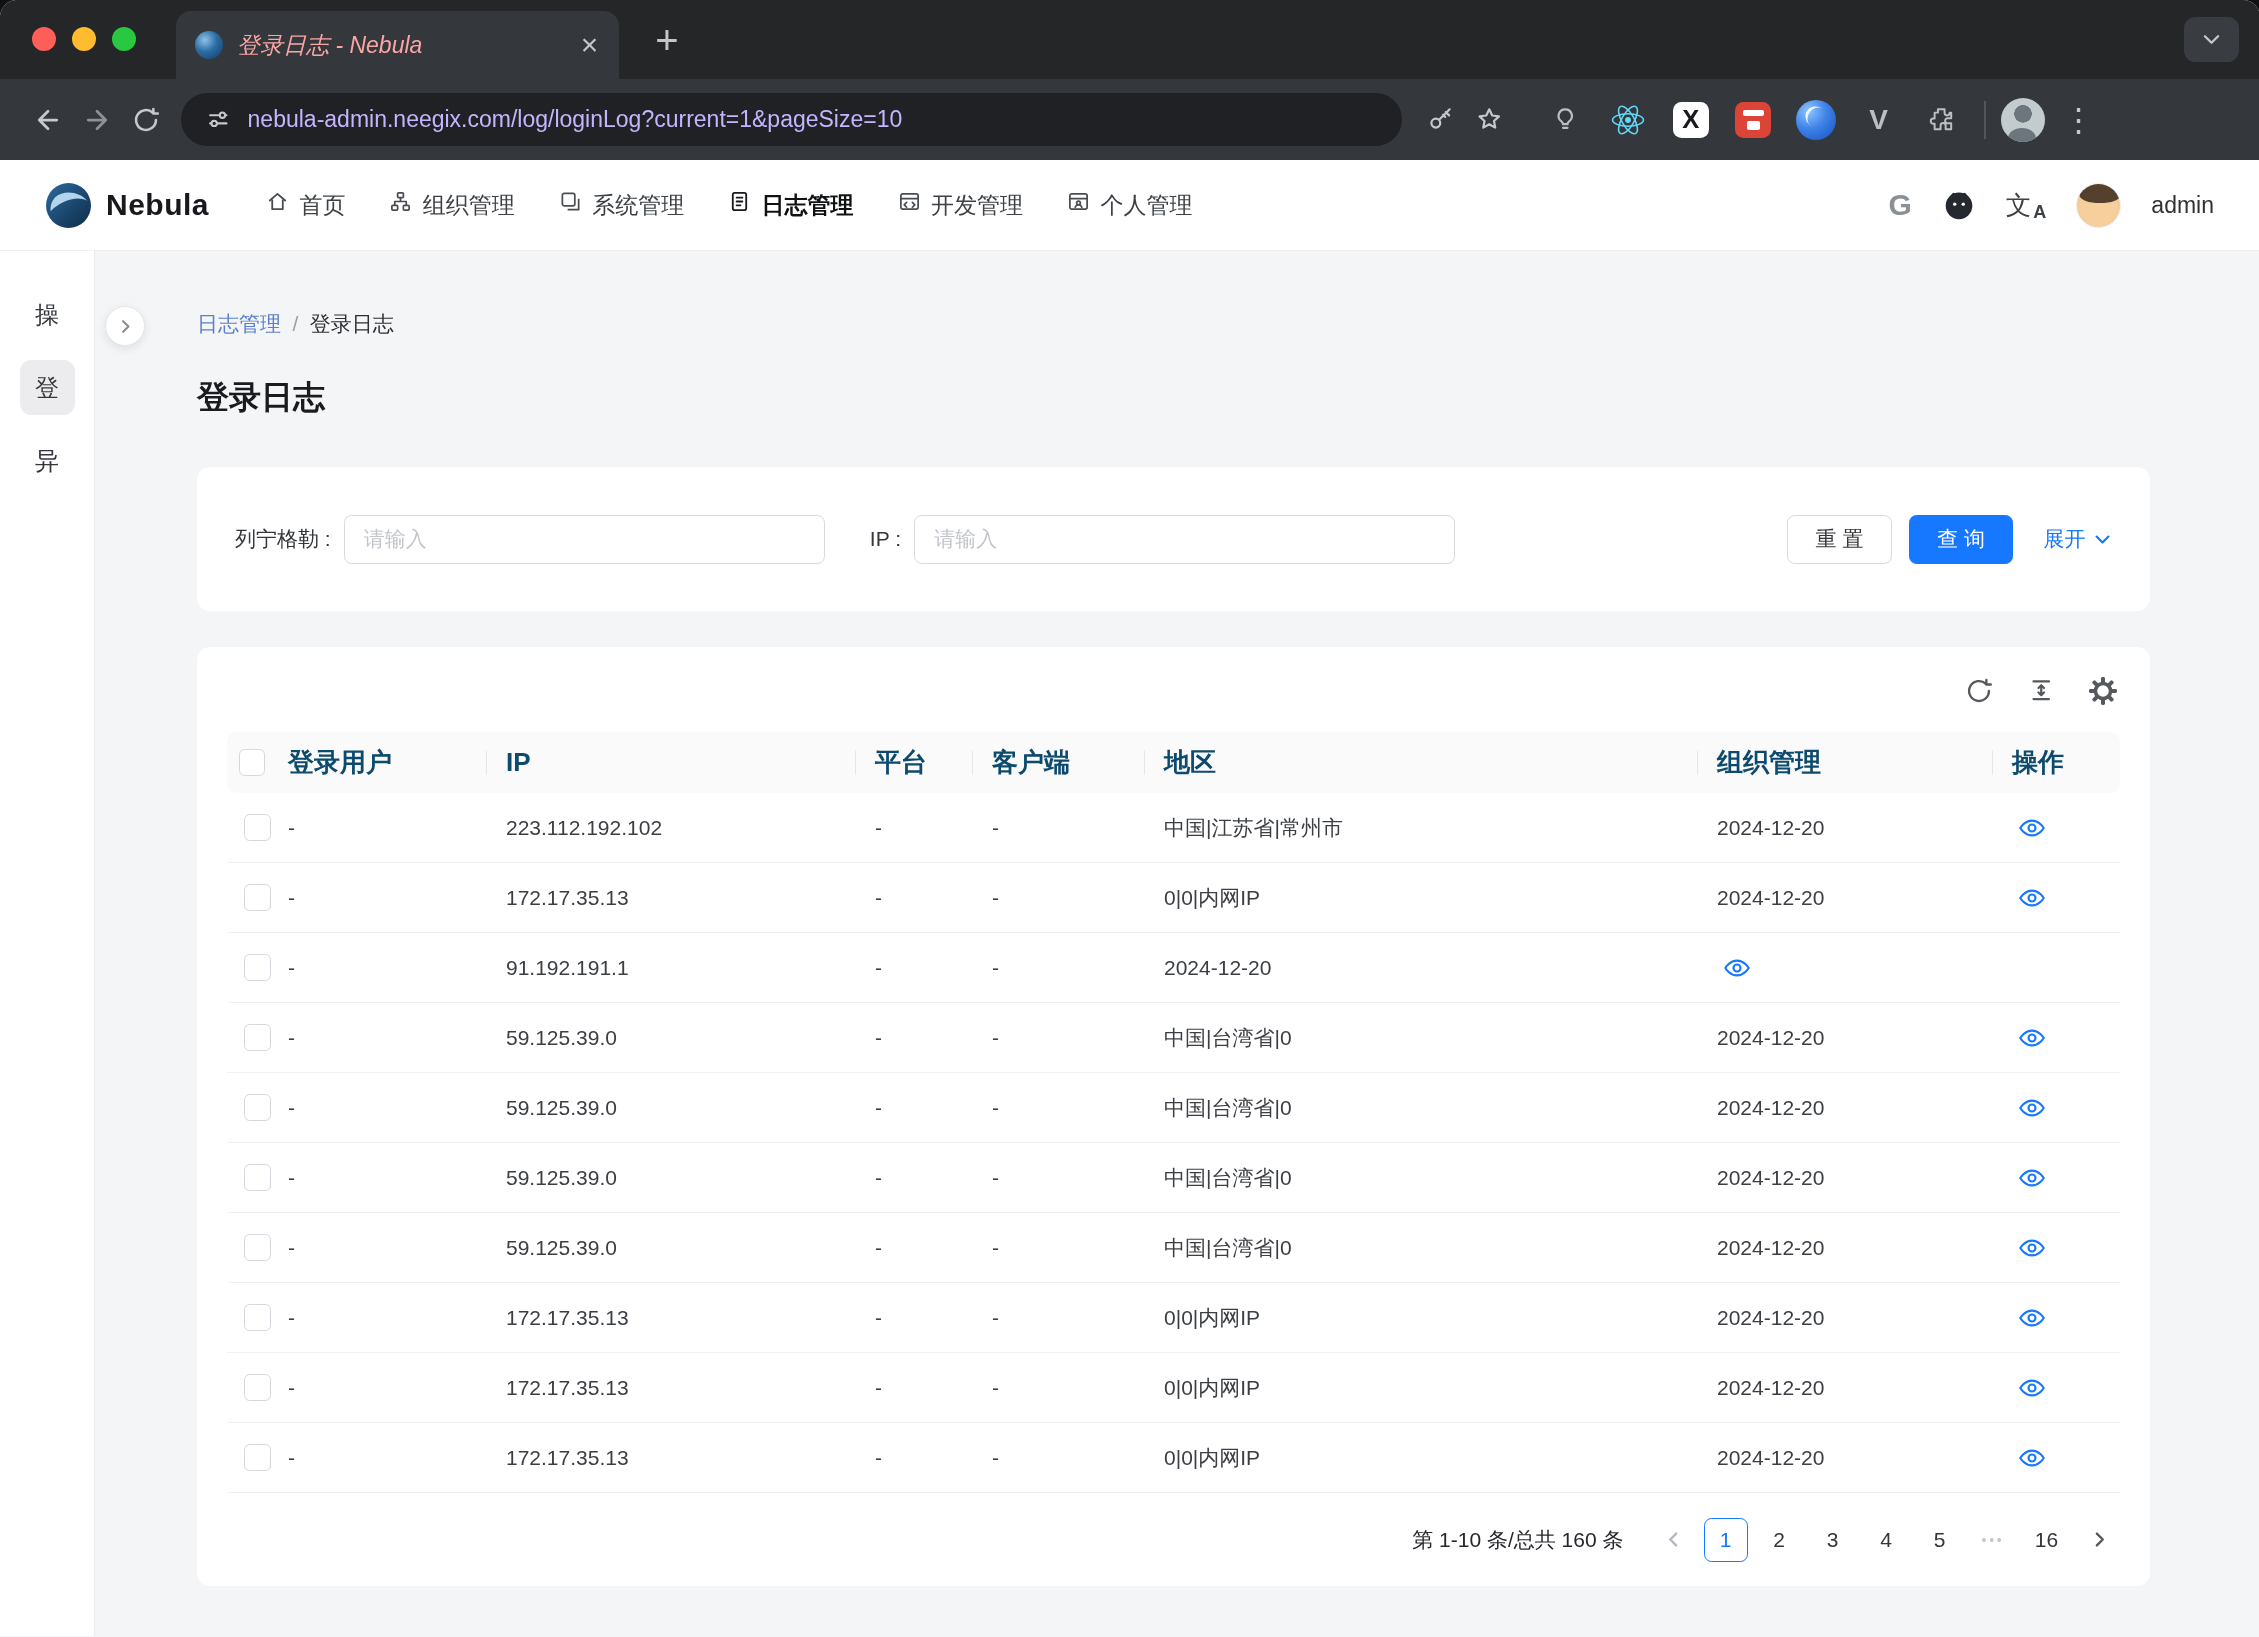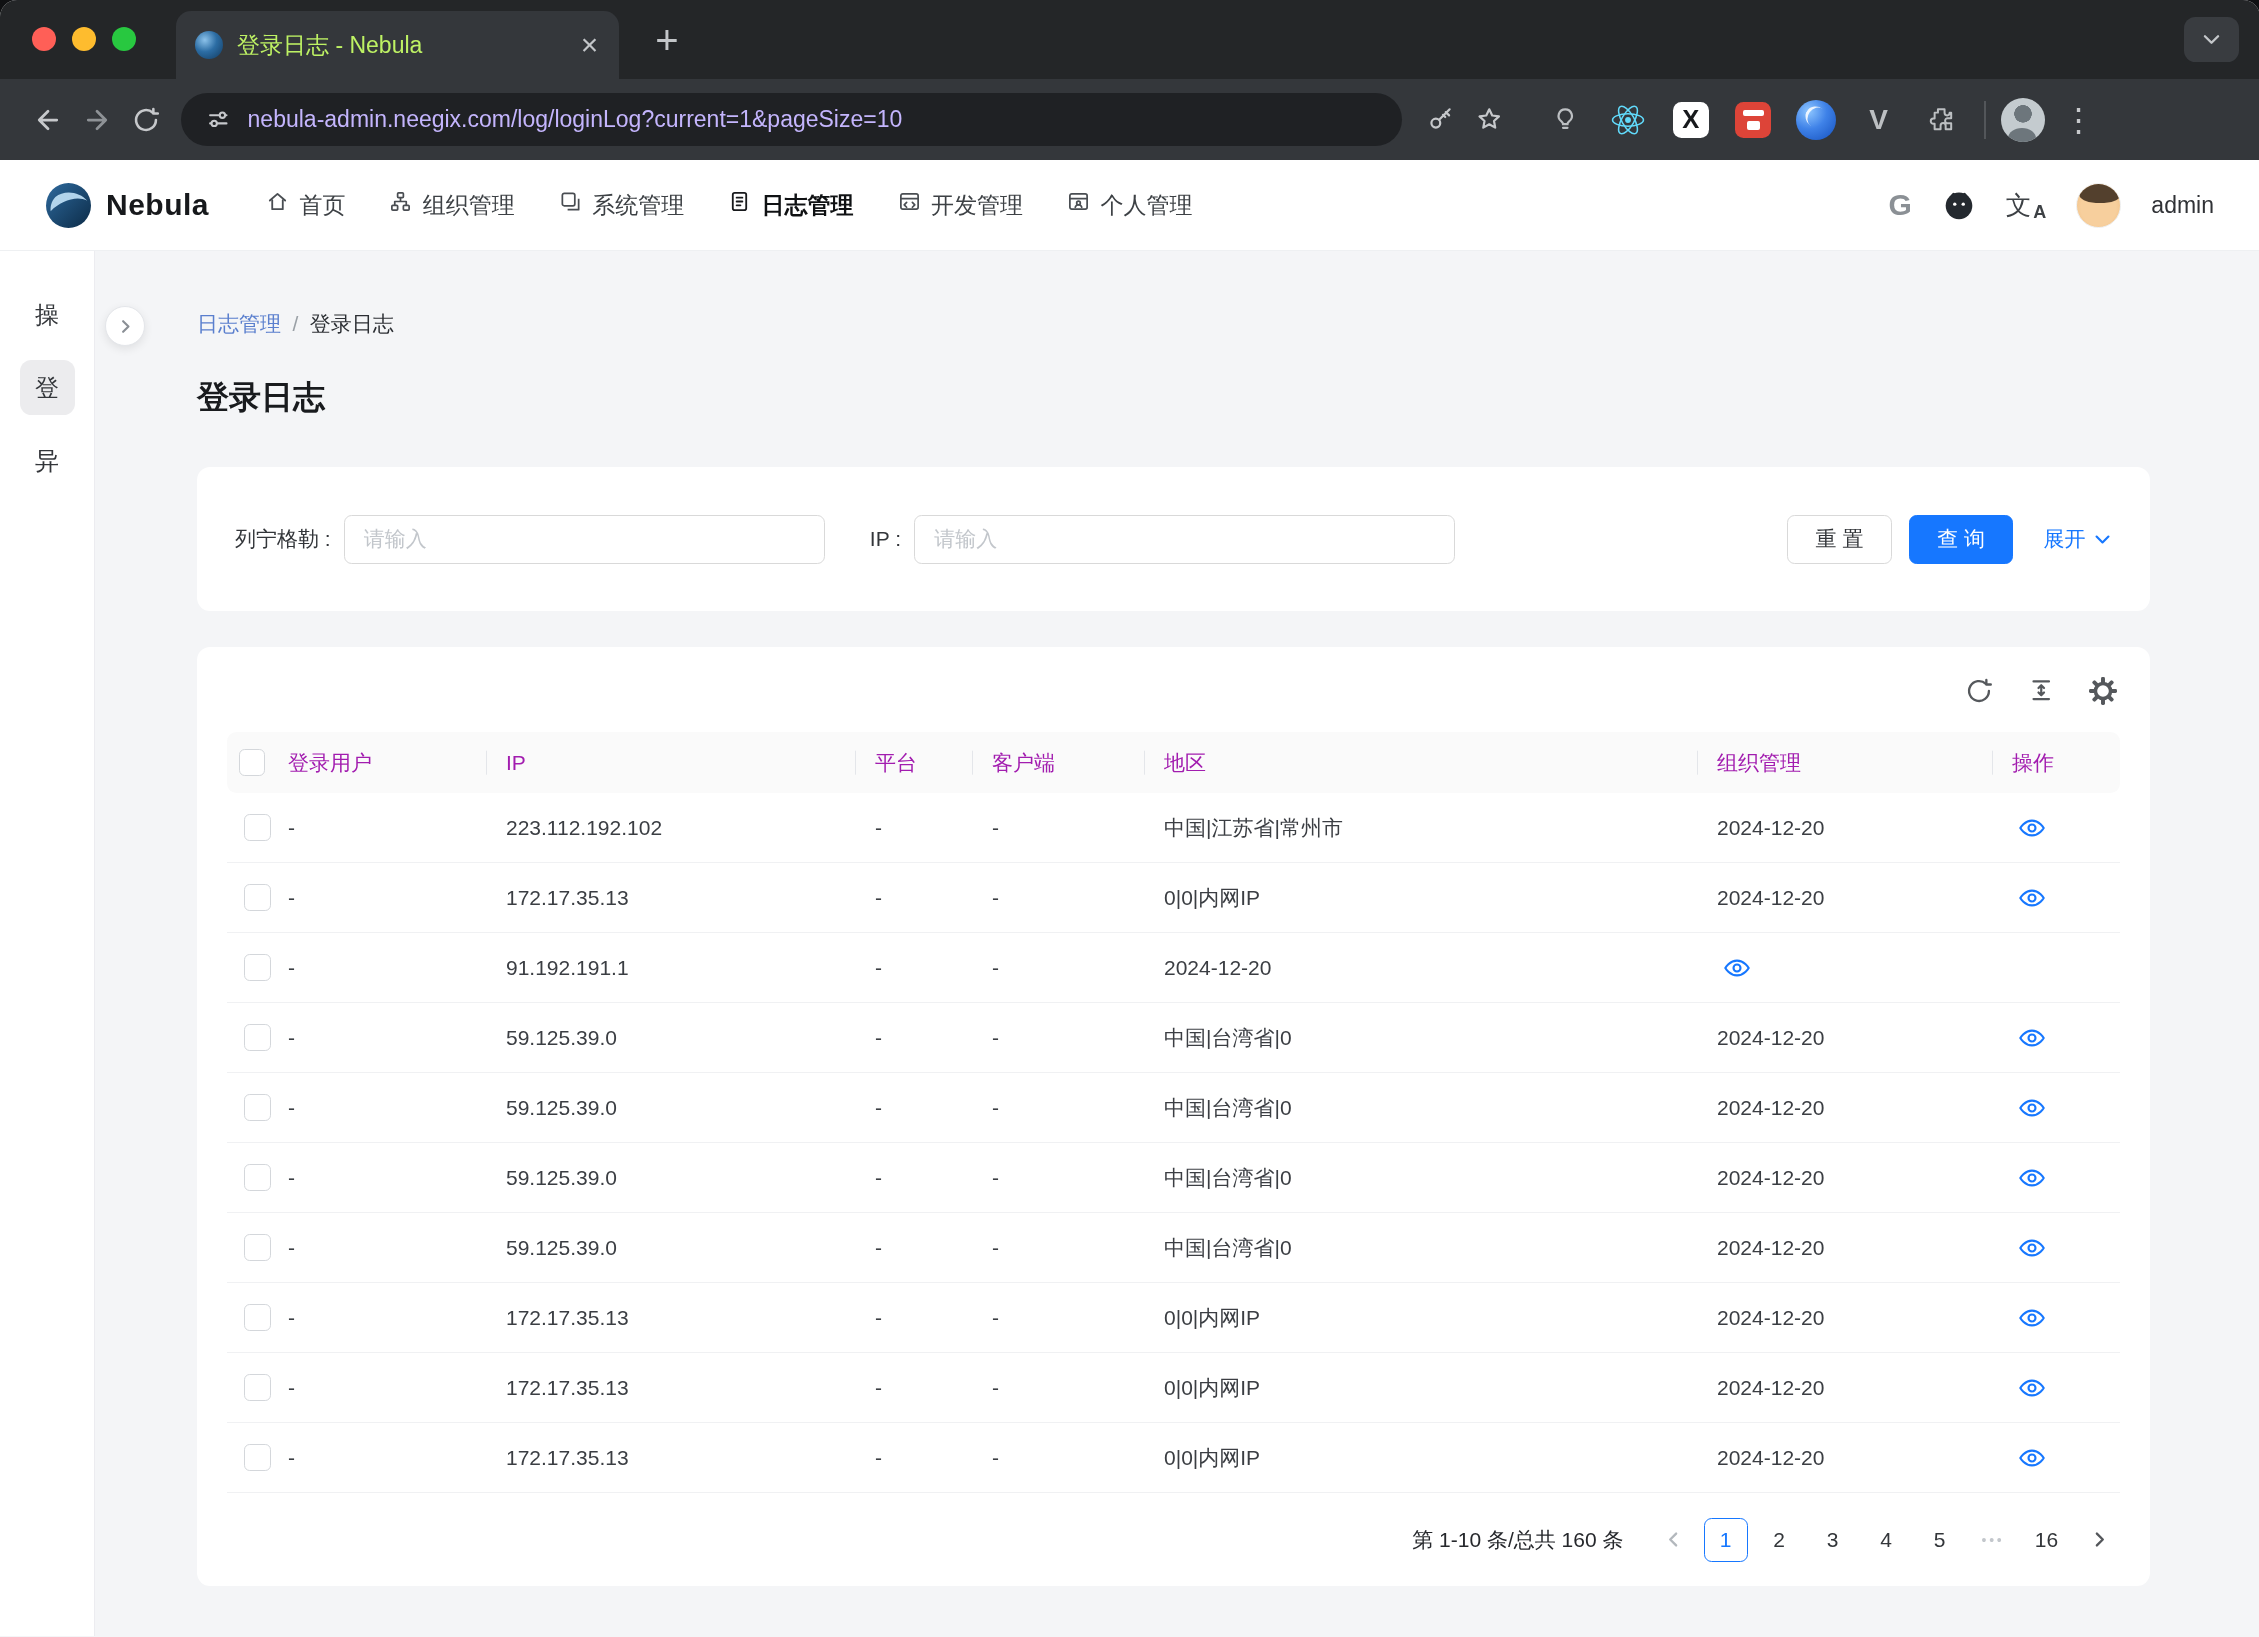--- a/index.html
+++ b/index.html
@@ -9,21 +9,21 @@
 
   
   .tabstrip { position:relative; height:79px; background:#242628; }
   .traffic { position:absolute; left:32px; top:27.4px; display:flex; gap:16px; }
   .tl { width:24px; height:24px; border-radius:50%; }
   .tl.red{ background:#ff5f57; } .tl.yellow{ background:#febc2e; } .tl.green{ background:#28c840; }
   .tab { position:absolute; left:176px; top:11.4px; width:443px; height:68px; background:#34373b;
          border-radius:15px 15px 0 0; display:flex; align-items:center; padding:0 15px 0 19px; gap:14px; }
   .favicon { width:28px; height:28px; border-radius:50%;
              background:radial-gradient(circle at 35% 32%, #8cc2ea 0%, #2c6da4 45%, #123a5f 100%); flex:0 0 auto; }
-  .tab-title { flex:1; color:#bef264; font-size:23px; white-space:nowrap; overflow:hidden; }
+  .tab-title { flex:1; color:#fca5a5; font-size:23px; white-space:nowrap; overflow:hidden;font-style:italic; }
   .tab-close { color:#c3c6c9; font-size:30px; line-height:1; padding:0 5.7px; cursor:default; }
   .newtab { position:absolute; left:645px; top:19px; width:44px; height:44px; color:#c3c6c9;
             font-size:40px; line-height:42px; text-align:center; }
   .tab-search { position:absolute; right:21px; top:17px; width:55px; height:45px; background:#393c40;
                 border-radius:11.4px; display:flex; align-items:center; justify-content:center; color:#c3c6c9; }
 
   .toolbar { height:81px; background:#34373b; display:flex; align-items:center; padding:0 23px; }
   .tool-btn { width:49px; height:49px; display:flex; align-items:center; justify-content:center; color:#c6c8cb; flex:0 0 auto; }
   .tool-btn.dim { color:#8e9296; }
   .omnibox { height:53px; width:1221px; background:#1f2124; border-radius:26.5px; display:flex;
@@ -98,22 +98,22 @@
   .btn-reset { background:#fff; border:0.9px solid #d9d9d9; color:#33363a; }
   .btn-primary { background:#1677ff; border:0.9px solid #1677ff; color:#fff; margin-left:17px; }
   .expand-link { display:flex; align-items:center; gap:7.6px; color:#1677ff; font-size:21px; margin-left:30px; }
 
   .table-card { margin-top:36px; background:#fff; border-radius:13.2px; padding:26.5px 30px 24.6px; }
   .table-tools { display:flex; justify-content:flex-end; align-items:center; gap:28px; color:#55585c; }
   .tool-icon { width:34px; height:34px; display:flex; align-items:center; justify-content:center; color:#55585c; }
 
   .grid-head, .trow { display:grid; grid-template-columns:61px 218px 369px 117px 172px 553px 295px auto;
                       align-items:center; }
-  .grid-head { margin-top:24.6px; background:#fafafa; height:61px; border-radius:9.5px; font-weight:400;
-               font-size:21px; color:#a21caf; }
+  .grid-head { margin-top:24.6px; background:#fafafa; height:61px; border-radius:9.5px; font-weight:700;
+               font-size:26px; color:#0c4a6e; }
   .hcell { position:relative; padding-right:11.4px; }
   .hcell:not(.c-check):not(:last-child)::after { content:''; position:absolute; right:19px; top:50%;
                transform:translateY(-50%); width:0.9px; height:24.6px; background:#e4e6ea; }
   .trow { height:70px; border-bottom:0.9px solid #f0f1f3; font-size:21px; color:#3b3e43; }
   .c-check { display:flex; justify-content:center; }
   .checkbox { width:26.5px; height:26.5px; border:1.9px solid #d4d7db; border-radius:5.7px; background:#fff; display:block; }
   .c-op { display:flex; padding-left:5.7px; }
   .eye-btn { background:none; border:none; display:flex; align-items:center; color:#1677ff; cursor:default; }
 
   .pagination { margin-top:24.6px; display:flex; align-items:center; justify-content:flex-end; gap:9.5px; }

